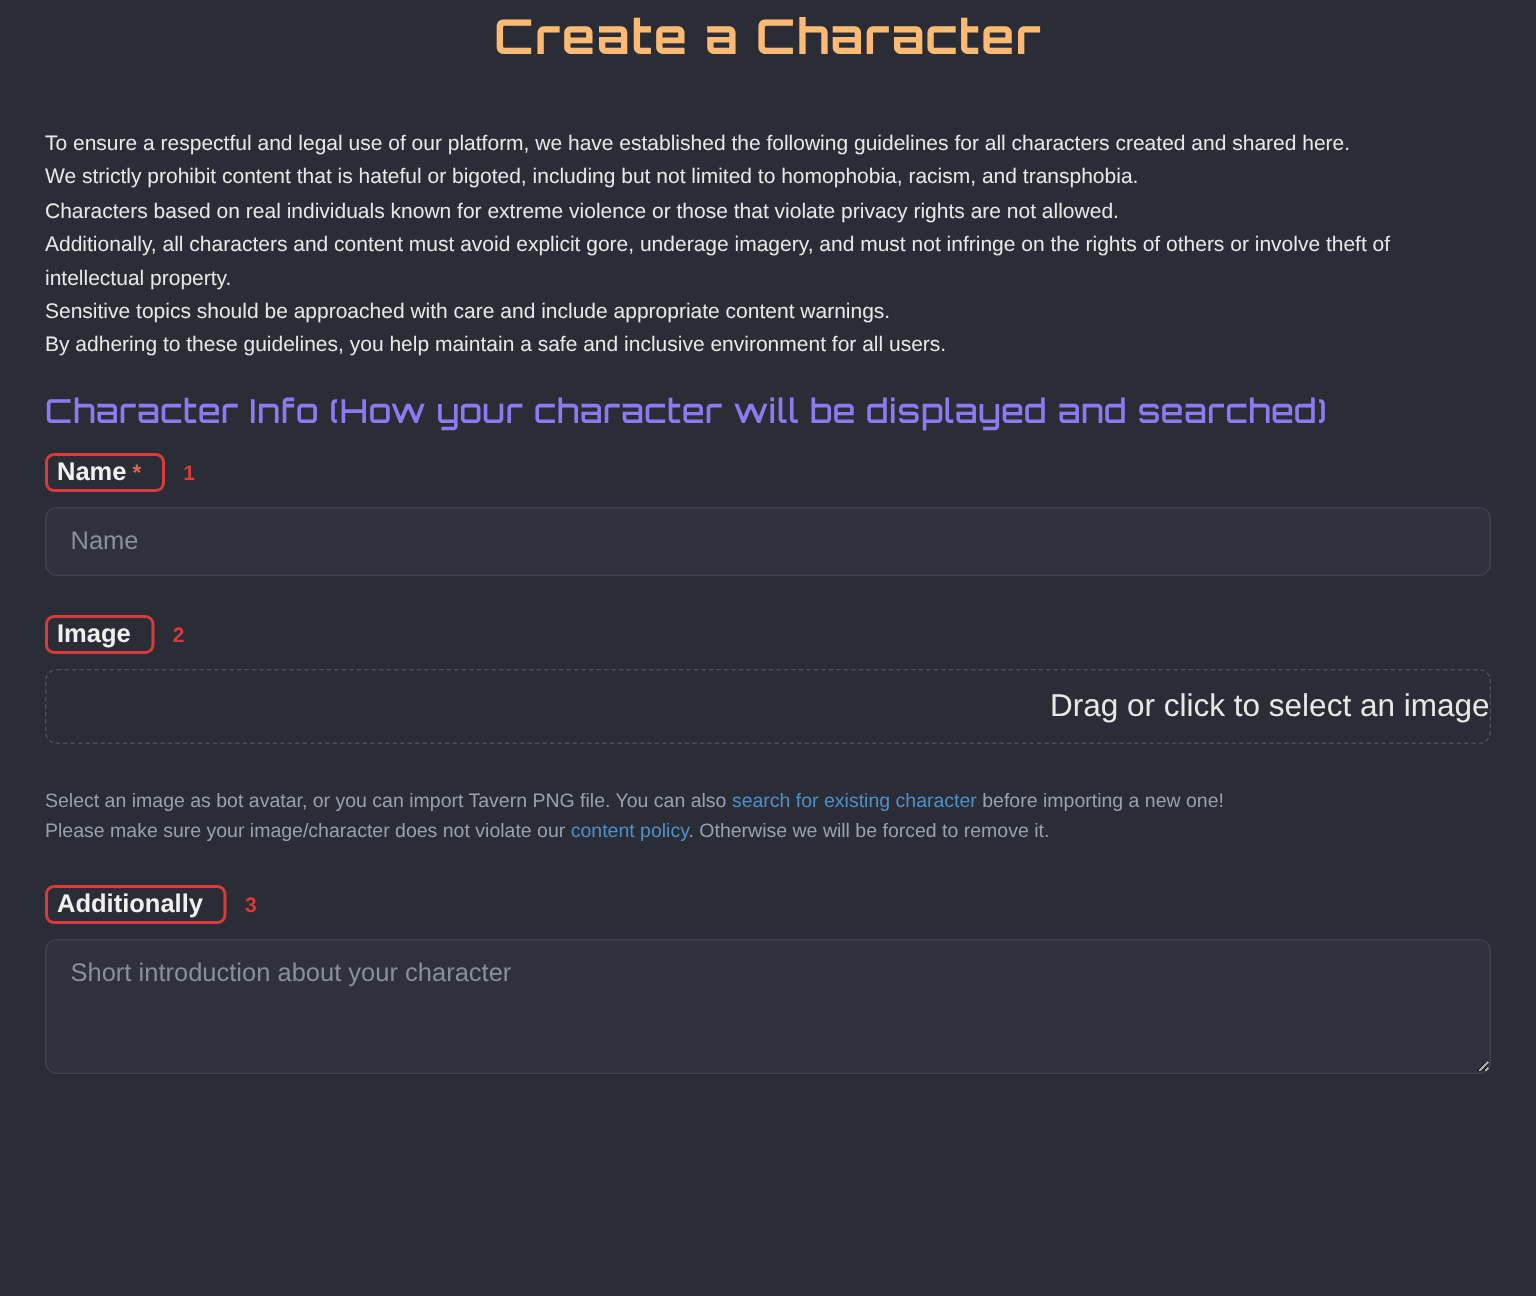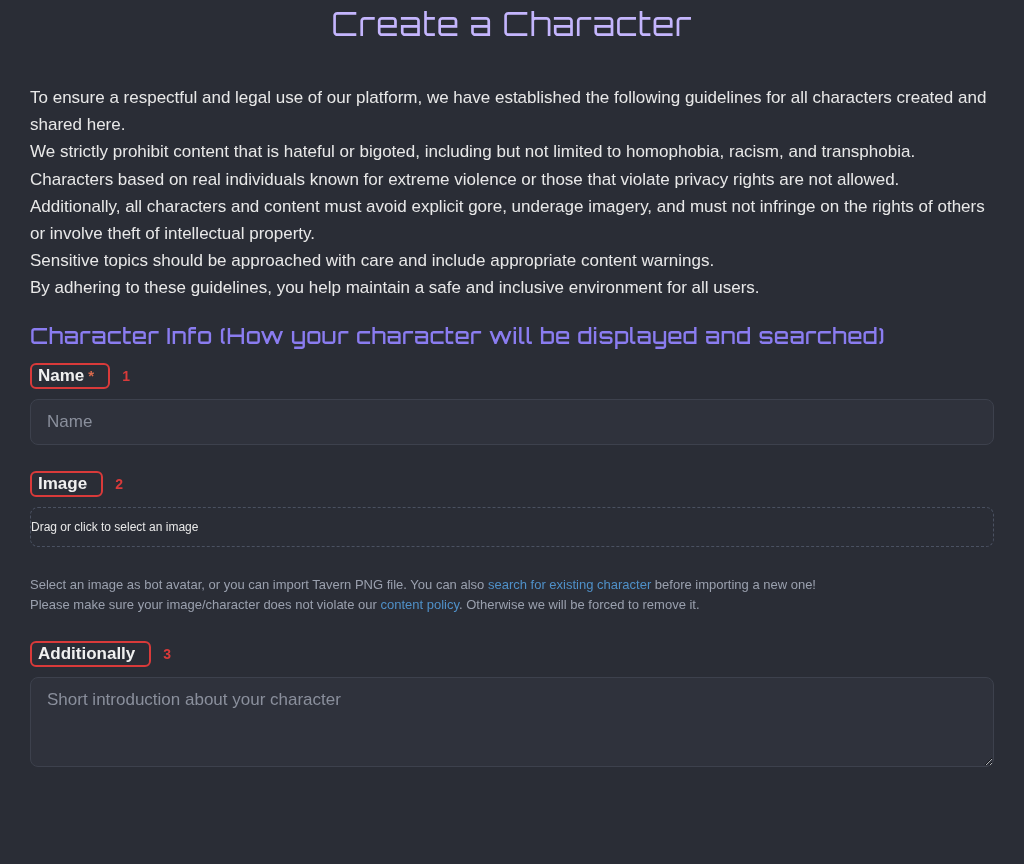--- a/index.html
+++ b/index.html
@@ -11,29 +11,29 @@
     font-size: 16px;
     overflow: hidden;
   }
   .page {
     width: 1024px;
     padding: 0 30px 20px 30px;
   }
   .page-title {
     font-family: "Orbitron", "Arial Black", Arial, sans-serif;
     font-size: 32px;
-    font-weight: 400;
-    color: #c4b5fd;
+    font-weight: 700;
+    color: #fdba74;
     text-align: center;
     margin-top: 4px;
     margin-bottom: 40px;
     letter-spacing: 1px;
   }
   .guidelines p {
-    font-size: 17px;
+    font-size: 14px;
     line-height: 1.6;
     color: #e8e8e8;
     margin: 0;
   }
   .section-heading {
     font-family: "Orbitron", "Arial Black", Arial, sans-serif;
     font-size: 22px;
     font-weight: 500;
     color: #8a7cf0;
     margin-top: 20px;
@@ -81,23 +81,23 @@
   }
   .textarea-input {
     min-height: 90px;
     resize: vertical;
   }
   .dropzone {
     width: 100%;
     border: 1.5px dashed #4a5161;
     border-radius: 8px;
     padding: 12px 0;
-    text-align: left;
+    text-align: right;
     color: #e8e8e8;
-    font-size: 12px;
+    font-size: 21px;
     cursor: pointer;
   }
   .helper {
     margin-top: 28px;
     color: #9aa0ae;
     font-size: 13px;
     line-height: 1.55;
   }
   .helper .link {
     color: #4f90c8;

